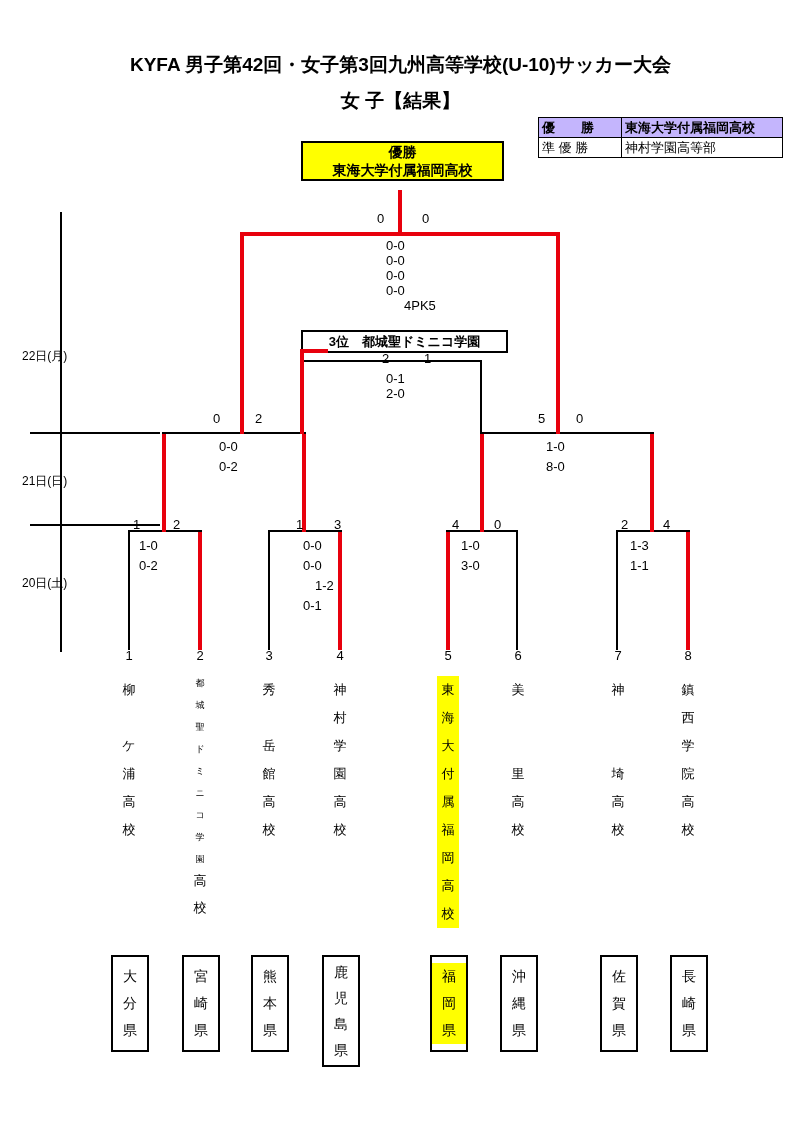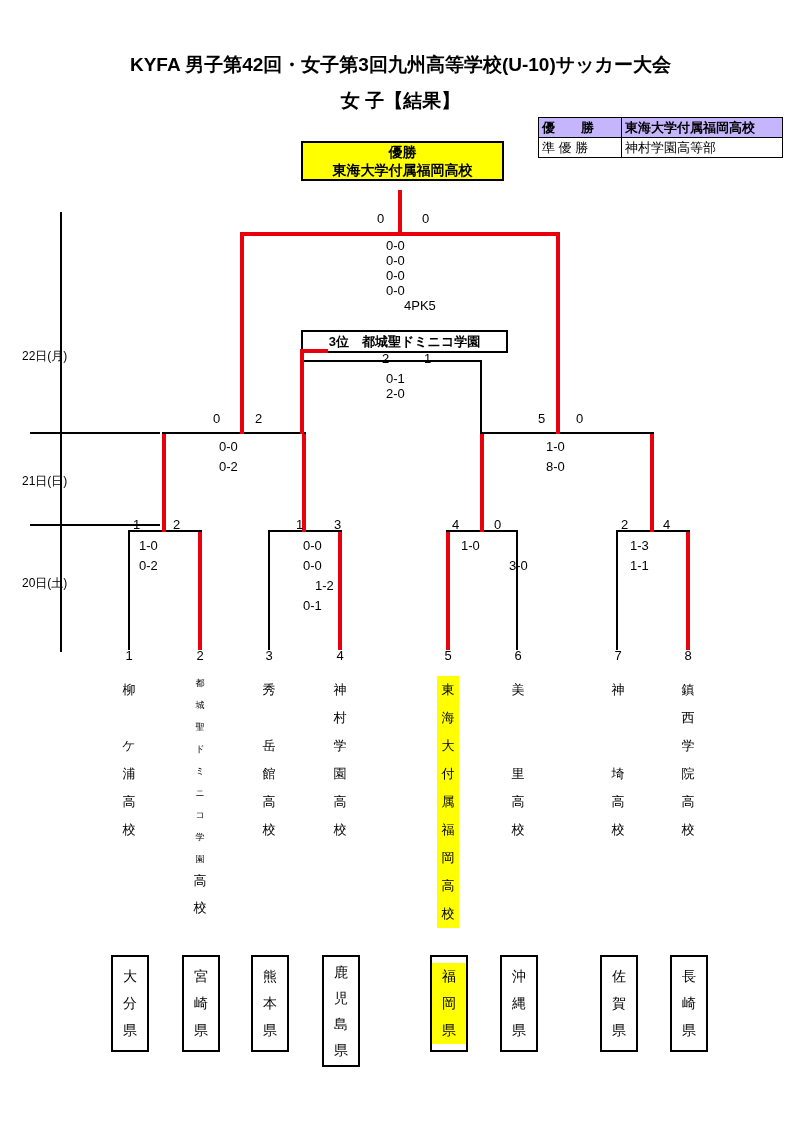--- a/index.html
+++ b/index.html
@@ -168,21 +168,21 @@
 <div class="abs sc-num" style="top:518px;left:296px;">1</div>
 <div class="abs sc-num" style="top:518px;left:334px;">3</div>
 <div class="abs scoreline" style="top:538px;left:303px;">0-0</div>
 <div class="abs scoreline" style="top:558px;left:303px;">0-0</div>
 <div class="abs scoreline" style="top:578px;left:303px;margin-left:12px;">1-2</div>
 <div class="abs scoreline" style="top:598px;left:303px;">0-1</div>
 
 <div class="abs sc-num" style="top:518px;left:452px;">4</div>
 <div class="abs sc-num" style="top:518px;left:494px;">0</div>
 <div class="abs scoreline" style="top:538px;left:461px;">1-0</div>
-<div class="abs scoreline" style="top:558px;left:461px;margin-left:48px;">3-0</div>
+<div class="abs scoreline" style="top:558px;left:461px;">3-0</div>
 
 <div class="abs sc-num" style="top:518px;left:621px;">2</div>
 <div class="abs sc-num" style="top:518px;left:663px;">4</div>
 <div class="abs scoreline" style="top:538px;left:630px;">1-3</div>
 <div class="abs scoreline" style="top:558px;left:630px;">1-1</div>
 
 <div class="abs seed" style="top:648px;left:119px;">1</div>
 <div class="abs seed" style="top:648px;left:190px;">2</div>
 <div class="abs seed" style="top:648px;left:259px;">3</div>
 <div class="abs seed" style="top:648px;left:330px;">4</div>

